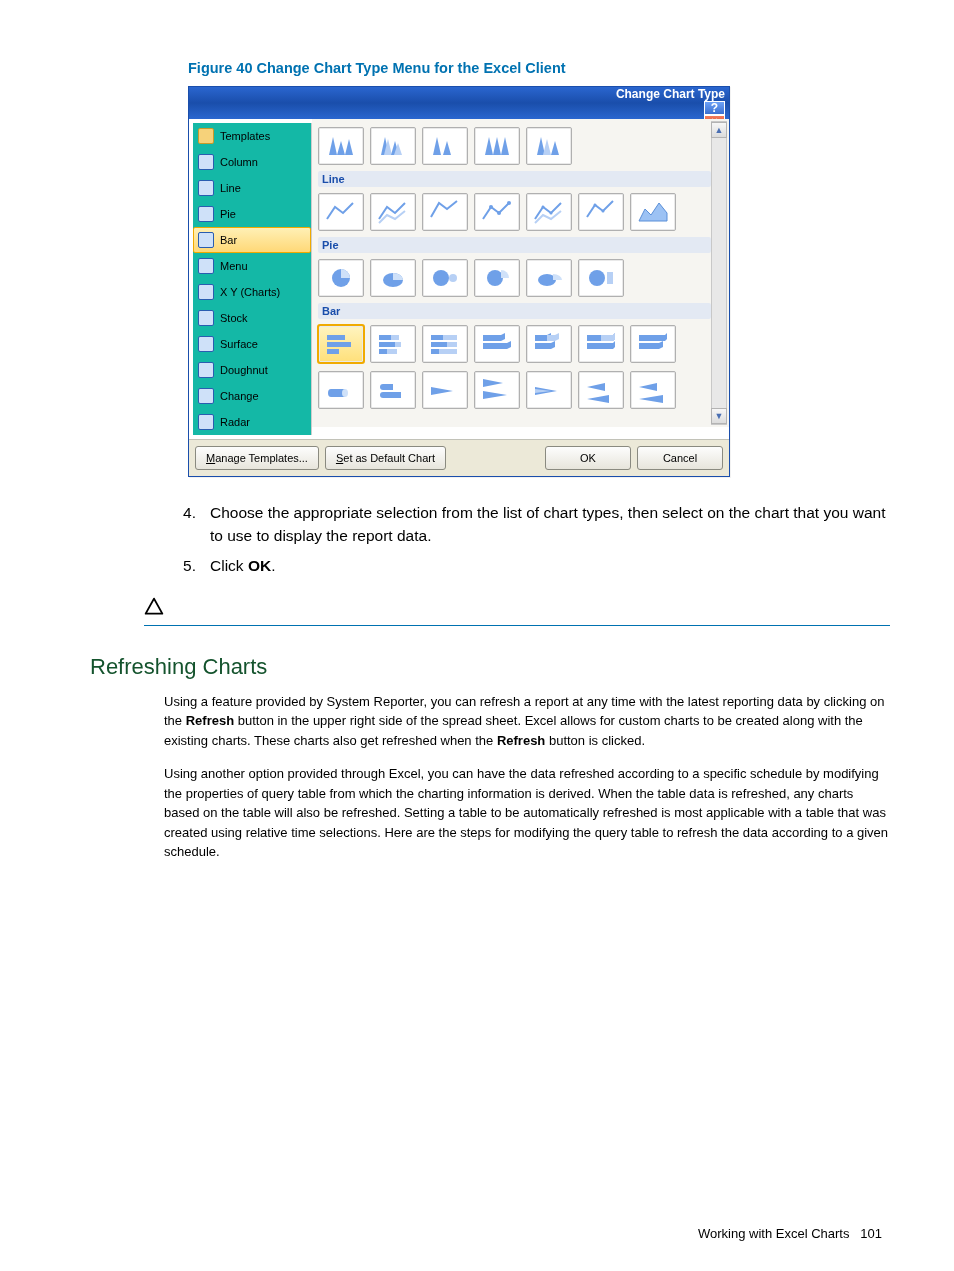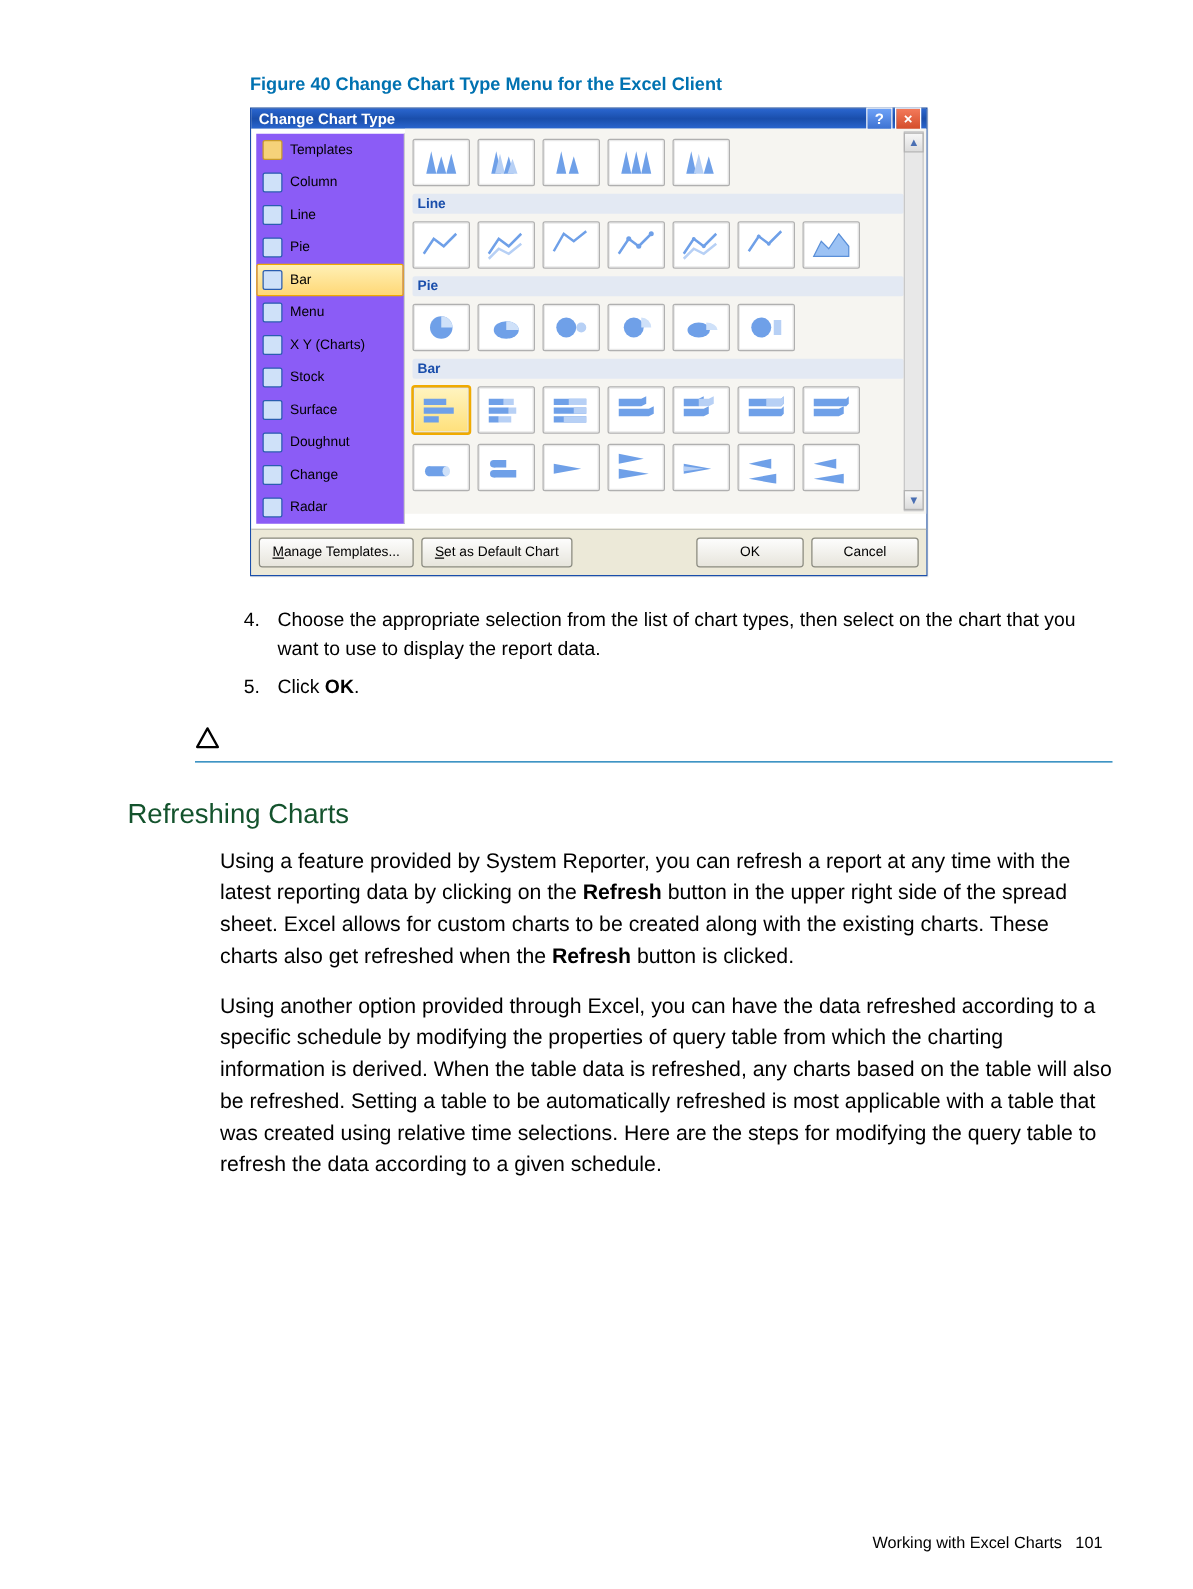--- a/index.html
+++ b/index.html
@@ -7,21 +7,21 @@
     padding:0;
     background:#fff;
     font-family:"Segoe UI",Arial,sans-serif;
     color:#000;
   }
   .page {
     width:954px;
     height:1271px;
     position:relative;
     box-sizing:border-box;
-    padding:60px 32px 40px 44px;
+    padding:60px 32px 40px 32px;
   }
   .figure-caption {
     color:#0072b1;
     font-weight:bold;
     font-size:14.5px;
     margin-left:156px;
     margin-bottom:10px;
   }
   .dialog {
     margin-left:156px;
@@ -30,25 +30,26 @@
     background:#ece9d8;
     font-family:Tahoma,Arial,sans-serif;
     font-size:11px;
     color:#000;
     box-shadow:1px 1px 0 rgba(0,0,0,0.05);
   }
   .titlebar {
     background:linear-gradient(180deg,#2a66cf 0%,#1a4eab 50%,#2a66cf 100%);
     color:#fff;
     font-weight:bold;
-    height:16px;
-    display:flex;
-    align-items:center;
+    height:32px;
+    display:flex;
+    align-items:flex-end;
     padding:0 4px 0 6px;
     font-size:12px;
+    flex-direction:column;
   }
   .titlebar .spacer { flex:1; }
   .winbtn {
     width:19px;height:17px;
     display:flex;align-items:center;justify-content:center;
     margin-left:2px;
     border:1px solid #fff;
     color:#fff;
     font-weight:bold;
     font-size:12px;
@@ -61,21 +62,21 @@
     background:linear-gradient(180deg,#f37a5b,#d24a27);
   }
   .dialog-body {
     display:flex;
     background:#fff;
   }
   .sidebar {
     width:118px;
     border-right:1px solid #ccc;
     margin:4px 0 4px 4px;
-    background:#8b5cf6;
+    background:#14b8a6;
   }
   .side-item {
     display:flex;
     align-items:center;
     padding:3px 4px;
     border:1px solid transparent;
     gap:6px;
     height:18px;
   }
   .side-item.selected {
@@ -205,21 +206,21 @@
     line-height:1.5;
   }
   .h2-refresh {
     color:#14532d;
     font-size:22px;
     font-weight:400;
     margin:28px 0 12px 58px;
   }
   .para {
     margin:0 32px 14px 132px;
-    font-size:17px;
+    font-size:13px;
     line-height:1.5;
   }
   .pg-footer {
     position:absolute;
     bottom:30px;
     right:72px;
     font-size:13px;
   }
 </style>
 </head>

